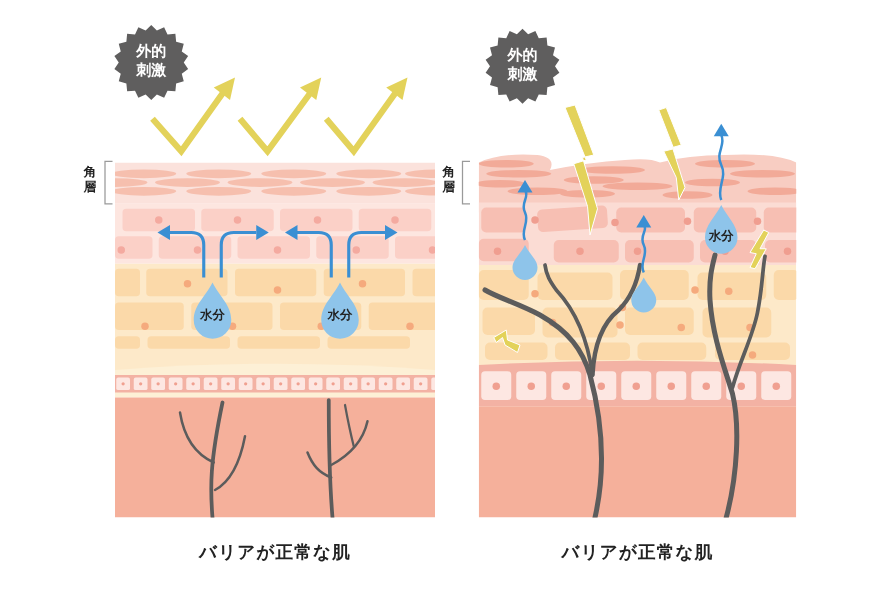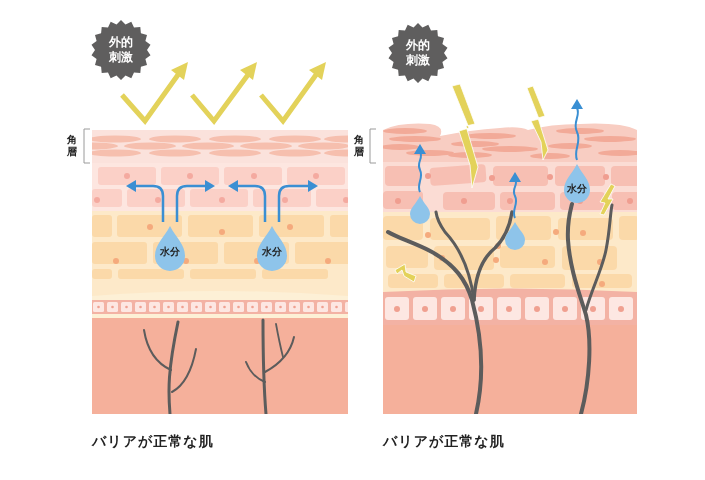--- a/index.html
+++ b/index.html
@@ -1,20 +1,20 @@
 <!DOCTYPE html>
 <html><head>
 <meta charset="utf-8">
 <style>
   html,body{margin:0;padding:0;background:#ffffff;}
   body{width:705px;height:480px;position:relative;overflow:hidden;font-family:"DejaVu Sans","Liberation Sans",sans-serif;}
   svg{position:absolute;left:0;top:0;}
-  .lbl{position:absolute;font-family:Liberation Serif, serif;font-weight:bold;color:#222;}
+  .lbl{position:absolute;font-family:Liberation Mono, monospace;font-weight:bold;color:#222;}
   .layer-lbl{font-size:10px;line-height:12px;width:12px;text-align:center;}
-  .caption{font-size:14px;letter-spacing:1px;}
+  .caption{font-size:14px;letter-spacing:1px;text-align:center;}
 </style>
 </head>
 <body>
 
 <svg width="705" height="480" viewBox="0 0 705 480">
   <defs>
     <clipPath id="clipL">
         <rect x="92" y="130" width="256" height="284"></rect>
       </clipPath>
     <clipPath id="clipR">

